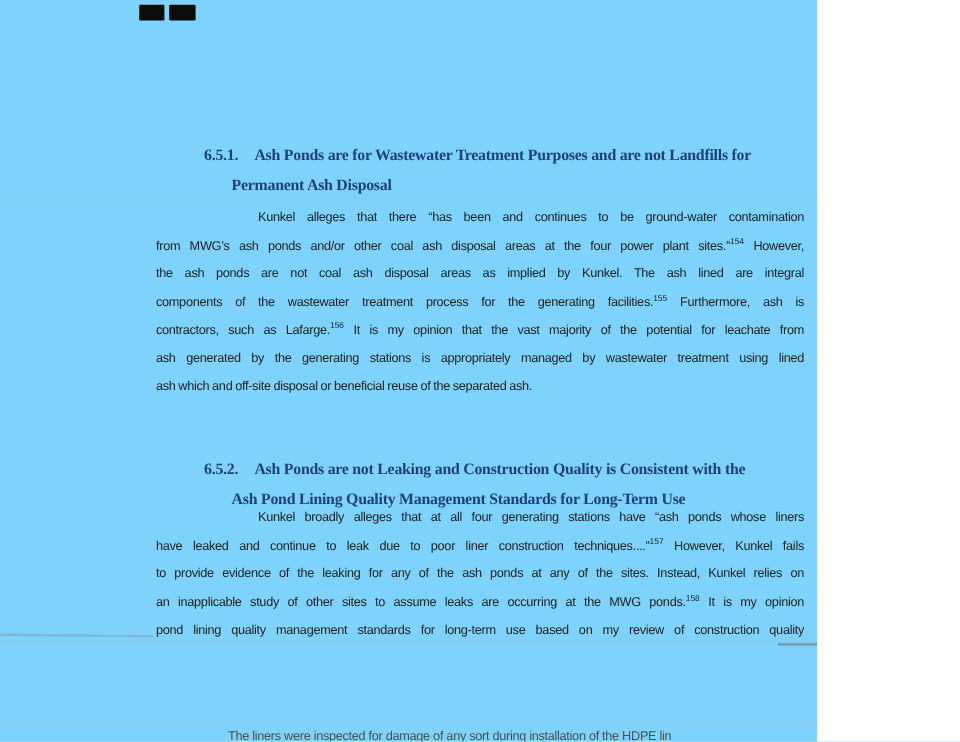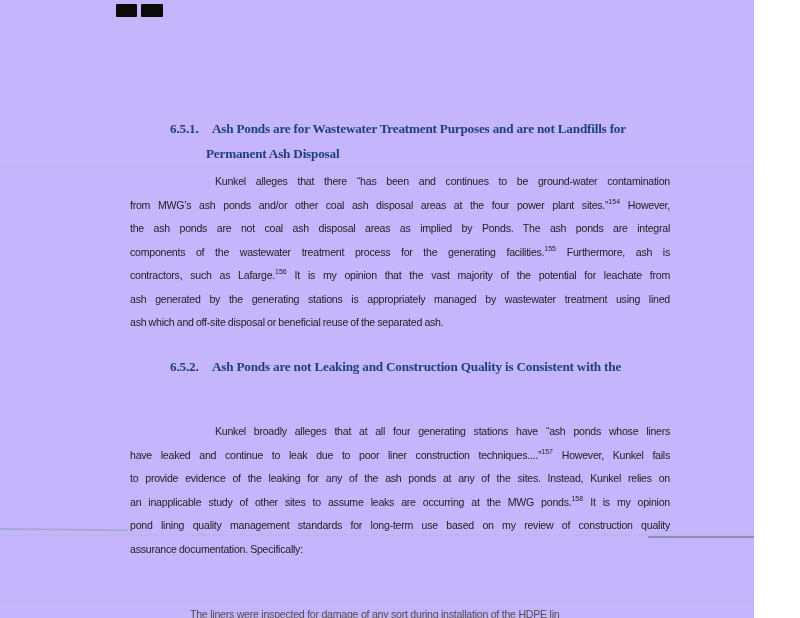--- a/index.html
+++ b/index.html
@@ -1,42 +1,42 @@
 <!DOCTYPE html>
 <html><head>
 <meta charset="utf-8">
 <style>
   html,body{margin:0;padding:0;}
   body{
     width:800px;height:618px;overflow:hidden;background:#ffffff;
     font-family:"Liberation Sans", sans-serif;position:relative;
   }
-  .page{position:absolute;inset:0;width:754px;height:618px;background:#c4b5fd;overflow:hidden;}
+  .page{position:absolute;inset:0;width:681px;height:618px;background:#7dd3fc;overflow:hidden;}
 
   
   .mark{position:absolute;background:#0b0b0b;border-radius:1px;}
   .mark1{left:116px;top:4px;width:21px;height:13px;}
   .mark2{left:141px;top:4px;width:22px;height:13px;}
   .streak{position:absolute;pointer-events:none;}
   .streak-a{left:0;top:165px;width:800px;height:2px;background:rgba(175,186,196,0.22);}
   .streak-b{left:0;top:528px;width:128px;height:2px;background:rgba(140,158,172,0.55);transform:rotate(0.6deg);transform-origin:left center;}
   .streak-c{left:0;top:534px;width:800px;height:2px;background:rgba(170,182,192,0.20);}
   .streak-d{left:648px;top:536px;width:152px;height:2px;background:rgba(110,122,134,0.65);}
   .streak-e{left:0;top:600px;width:800px;height:2px;background:rgba(180,190,200,0.18);}
 
   
   .heading{
     position:absolute;left:170px;width:560px;
     font-family:"Liberation Serif", serif;font-weight:bold;
     color:#20407c;font-size:13.2px;letter-spacing:-0.2px;line-height:25px;
   }
   .h1{top:116px;}
-  .h2{top:354px;}
+  .h2{top:378px;}
   .h-num{display:inline-block;width:42px;}
-  .h-cont{margin-left:36px;}
+  .h-cont{margin-left:23px;}
 
   
   .para{
     position:absolute;left:130px;width:540px;
     color:#222222;font-size:10.6px;letter-spacing:-0.25px;word-spacing:-0.4px;
     line-height:23.5px;
   }
   .p1{top:170px;}
   .p2{top:420px;}
   .line{height:23.5px;overflow:hidden;text-align:justify;text-align-last:justify;}
@@ -65,34 +65,34 @@
   <div class="streak streak-d"></div>
   <div class="streak streak-e"></div>
 
   <div class="heading h1">
       <div class="h-line"><span class="h-num">6.5.1.</span>Ash Ponds are for Wastewater Treatment Purposes and are not Landfills for</div>
       <div class="h-line h-cont">Permanent Ash Disposal</div>
     </div>
   <div class="para p1">
       <div class="line indent">Kunkel alleges that there “has been and continues to be ground-water contamination</div>
       <div class="line">from MWG’s ash ponds and/or other coal ash disposal areas at the four power plant sites.”<sup>154</sup>  However,</div>
-      <div class="line">the ash ponds are not coal ash disposal areas as implied by Ponds.  The ash ponds are integral</div>
+      <div class="line">the ash ponds are not coal ash disposal areas as implied by Kunkel.  The ash lined are integral</div>
       <div class="line">components of the wastewater treatment process for the generating facilities.<sup>155</sup>  Furthermore, ash is</div>
       <div class="line">contractors, such as Lafarge.<sup>156</sup>  It is my opinion that the vast majority of the potential for leachate from</div>
       <div class="line">ash generated by the generating stations is appropriately managed by wastewater treatment using lined</div>
       <div class="line last">ash which and off-site disposal or beneficial reuse of the separated ash.</div>
     </div>
 
   <div class="heading h2">
       <div class="h-line"><span class="h-num">6.5.2.</span>Ash Ponds are not Leaking and Construction Quality is Consistent with the</div>
+      <div class="h-line h-cont">Ash Pond Lining Quality Management Standards for Long-Term Use</div>
     </div>
   <div class="para p2">
       <div class="line indent">Kunkel broadly alleges that at all four generating stations have “ash ponds whose liners</div>
       <div class="line">have leaked and continue to leak due to poor liner construction techniques....”<sup>157</sup>  However, Kunkel fails</div>
       <div class="line">to provide evidence of the leaking for any of the ash ponds at any of the sites.  Instead, Kunkel relies on</div>
       <div class="line">an inapplicable study of other sites to assume leaks are occurring at the MWG ponds.<sup>158</sup>  It is my opinion</div>
       <div class="line">pond lining quality management standards for long-term use based on my review of construction quality</div>
-      <div class="line last">assurance documentation.  Specifically:</div>
     </div>
 
   <div class="clipped">The liners were inspected for damage of any sort during installation of the HDPE lin</div>
 
 </div>
 
 </body></html>

